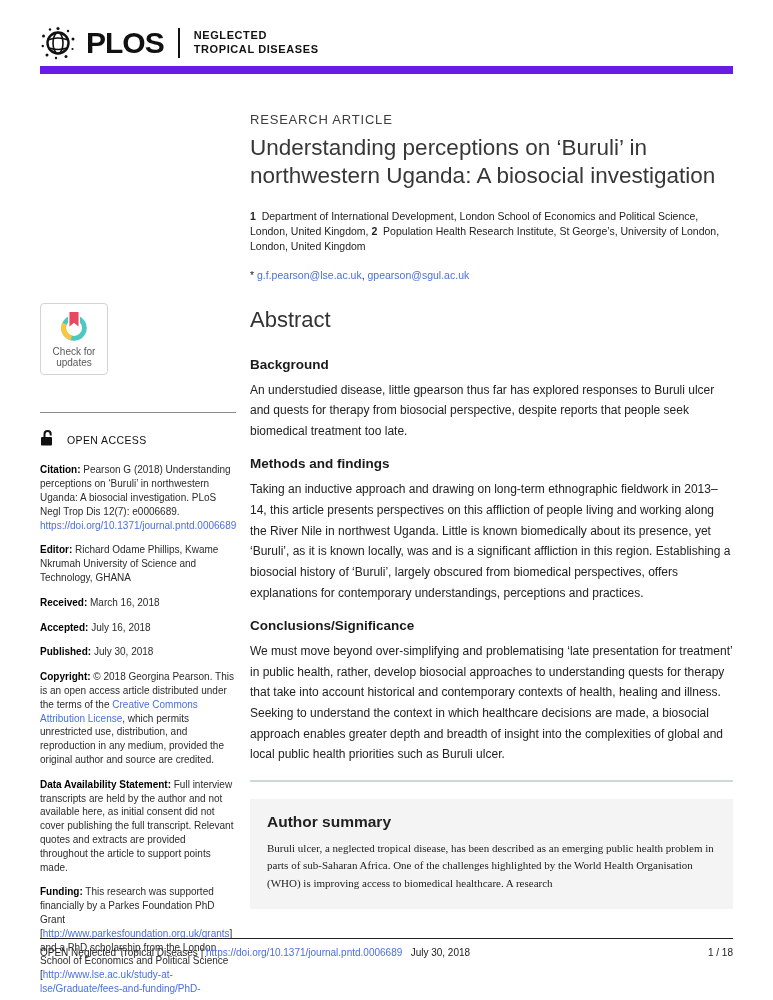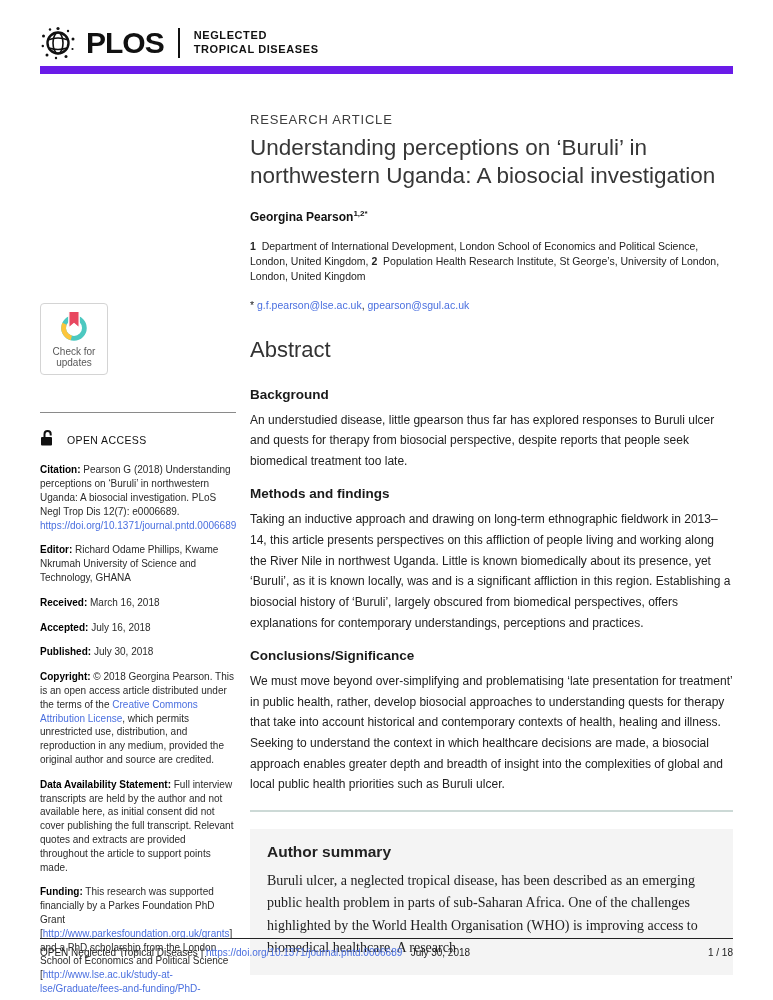--- a/index.html
+++ b/index.html
@@ -35,21 +35,21 @@
   .author sup { font-size:8px; }
   .affil { font-size:10.5px; line-height:1.42; color:#222; margin-bottom:15px; }
   .affil b { font-weight:bold; }
   .corresp { font-size:10.5px; margin-bottom:26px; color:#222; }
   .abstract-h { font-size:22px; font-weight:400; color:#333; margin-bottom:24px; }
   .sec-h { font-size:13.5px; font-weight:bold; color:#1a1a1a; margin-bottom:8px; }
   .sec-p { font-size:12px; line-height:1.72; color:#222; margin-bottom:15px; }
   .abstract-rule { border:none; border-top:2px solid #ccd9d6; margin:14px 0 0 0; }
   .summary-box { background:#f4f4f4; margin-top:17px; padding:14px 17px 16px 17px; }
   .summary-h { font-size:15.5px; font-weight:700; color:#222; margin-bottom:9px; }
-  .summary-p { font-family:"Liberation Serif", serif; font-size:14px; line-height:1.6; color:#1c1c1c; }
+  .summary-p { font-family:"Liberation Serif", serif; font-size:11px; line-height:1.6; color:#1c1c1c; }
 
   
   .footer { position:absolute; left:40px; top:938px; width:693px; border-top:1px solid #222; padding-top:8px; font-size:10px; color:#222; display:flex; justify-content:space-between; }
   .footer .left span { }
 </style>
 </head>
 <body>
 
 <div class="page">
 
@@ -122,21 +122,20 @@
 
     <p class="side-par"><b>Data Availability Statement:</b><span> Full interview transcripts are held by the author and not available here, as initial consent did not cover publishing the full transcript. Relevant quotes and extracts are provided throughout the article to support points made.</span></p>
 
     <p class="side-par"><b>Funding:</b><span> This research was supported financially by a Parkes Foundation PhD Grant [</span><a class="lnk" href="#">http://www.parkesfoundation.org.uk/grants</a><span>] and a PhD scholarship from the London School of Economics and Political Science [</span><a class="lnk" href="#">http://www.lse.ac.uk/study-at-lse/Graduate/fees-and-funding/PhD-</a></p>
   </div>
 
   <div class="main">
     <div class="kicker">RESEARCH ARTICLE</div>
     <h1 class="title">Understanding perceptions on ‘Buruli’ in northwestern Uganda: A biosocial investigation</h1>
 
-    <div class="author"><span>Georgina Pearson</span><sup>1,2</sup><sup>*</sup></div>
 
     <p class="affil"><b>1</b>&nbsp; <span>Department of International Development, London School of Economics and Political Science, London, United Kingdom,</span> <b>2</b>&nbsp; <span>Population Health Research Institute, St George’s, University of London, London, United Kingdom</span></p>
 
     <p class="corresp"><span>*</span> <a class="lnk" href="#">g.f.pearson@lse.ac.uk</a><span>, </span><a class="lnk" href="#">gpearson@sgul.ac.uk</a></p>
 
     <h2 class="abstract-h">Abstract</h2>
 
     <div>
       <h3 class="sec-h">Background</h3>
       <p class="sec-p">An understudied disease, little gpearson thus far has explored responses to Buruli ulcer and quests for therapy from biosocial perspective, despite reports that people seek biomedical treatment too late.</p>

